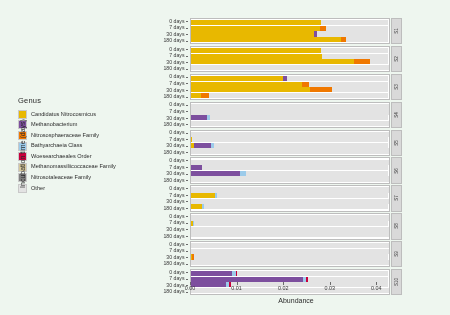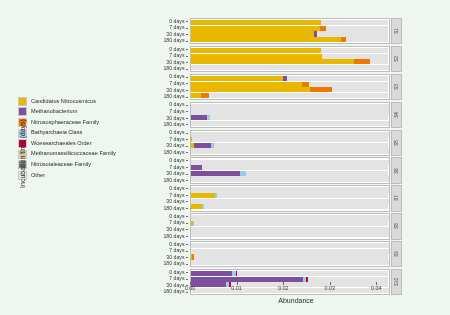--- a/index.html
+++ b/index.html
@@ -179,20 +179,21 @@
     transform: translateX(-50%);
     white-space: nowrap;
   }
 </style>
 </head>
 <body>
 
 <div id="plot-root">
 
   <div id="legend">
+    <div id="legend-title">Genus</div>
     <div id="legend-items">
         <div class="legend-row">
           <span class="legend-swatch" style="background: rgb(232, 184, 0);"></span>
           <span class="legend-label">Candidatus Nitrocosmicus</span>
         </div>
         <div class="legend-row">
           <span class="legend-swatch" style="background: rgb(125, 79, 158);"></span>
           <span class="legend-label">Methanobacterium</span>
         </div>
         <div class="legend-row">

